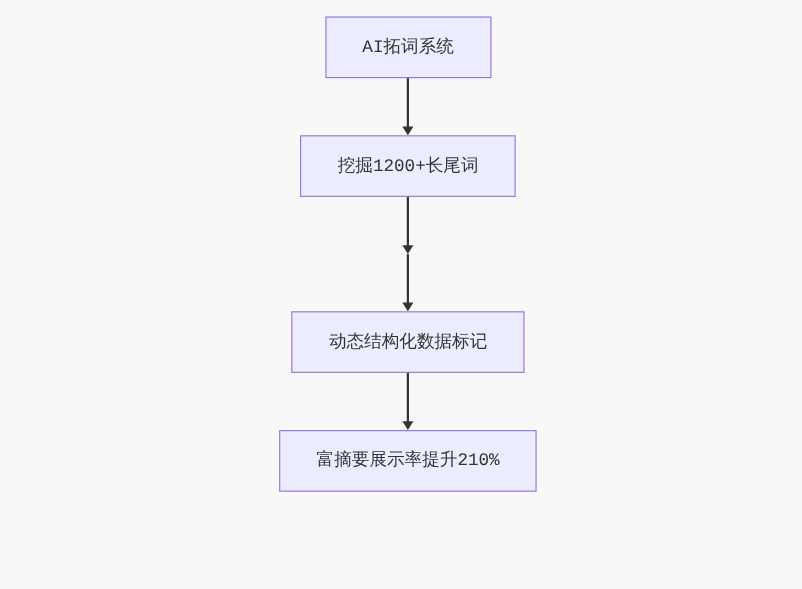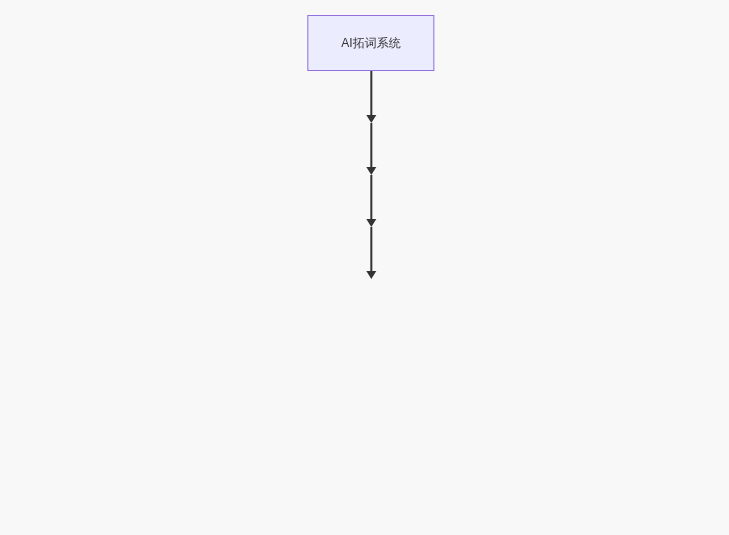--- a/index.html
+++ b/index.html
@@ -29,23 +29,24 @@
     height: 56px;
     padding: 0 33px;
     display: flex;
     align-items: center;
     justify-content: center;
     background: var(--node-fill, #ECECFF);
     border: 1px solid var(--node-border, #9370DB);
     white-space: nowrap;
   }
   .node-label {
-    font-size: 12px;
+    font-size: 16px;
     color: var(--text, #333333);
     line-height: 1;
+    font-family: Liberation Mono, monospace;
   }
   .edge {
     height: 52px;
     display: flex;
     flex-direction: column;
     align-items: center;
   }
   .edge-line {
     width: 2px;
     flex: 1 1 auto;
@@ -68,33 +69,42 @@
 
     <div class="node">
       <span class="node-label">AI拓词系统</span>
     </div>
 
     <div class="edge">
       <div class="edge-line"></div>
       <div class="arrowhead-icon"></div>
     </div>
 
+    <div class="node">
+      <span class="node-label">挖掘1200+长尾词</span>
+    </div>
 
     <div class="edge">
       <div class="edge-line"></div>
       <div class="arrowhead-icon"></div>
     </div>
 
 
     <div class="edge">
       <div class="edge-line"></div>
       <div class="arrowhead-icon"></div>
     </div>
 
+    <div class="node">
+      <span class="node-label">动态结构化数据标记</span>
+    </div>
 
     <div class="edge">
       <div class="edge-line"></div>
       <div class="arrowhead-icon"></div>
     </div>
 
+    <div class="node">
+      <span class="node-label">富摘要展示率提升210%</span>
+    </div>
 
   </div>
 </div>
 
 </body></html>

